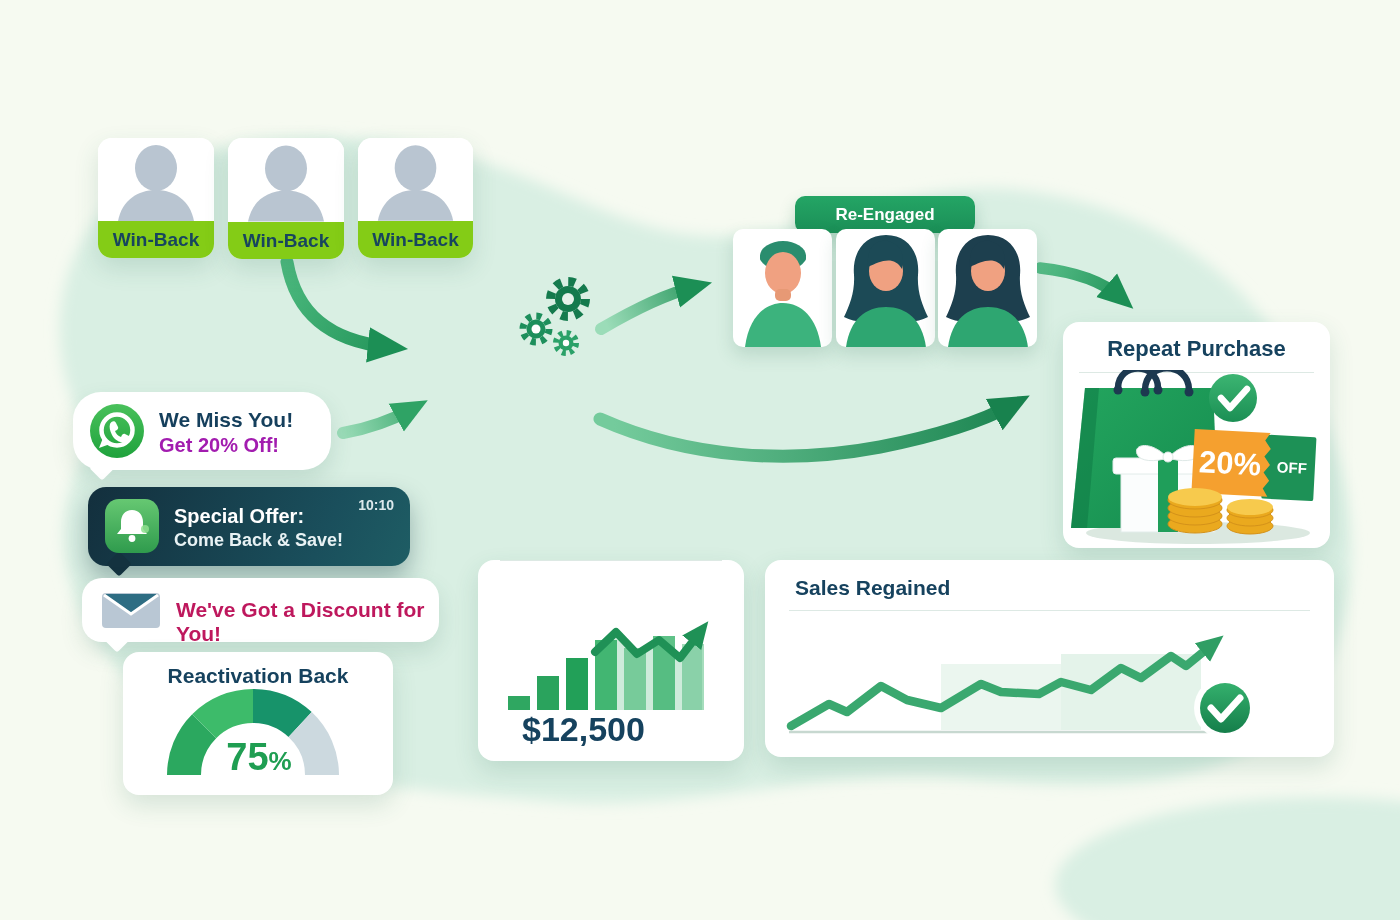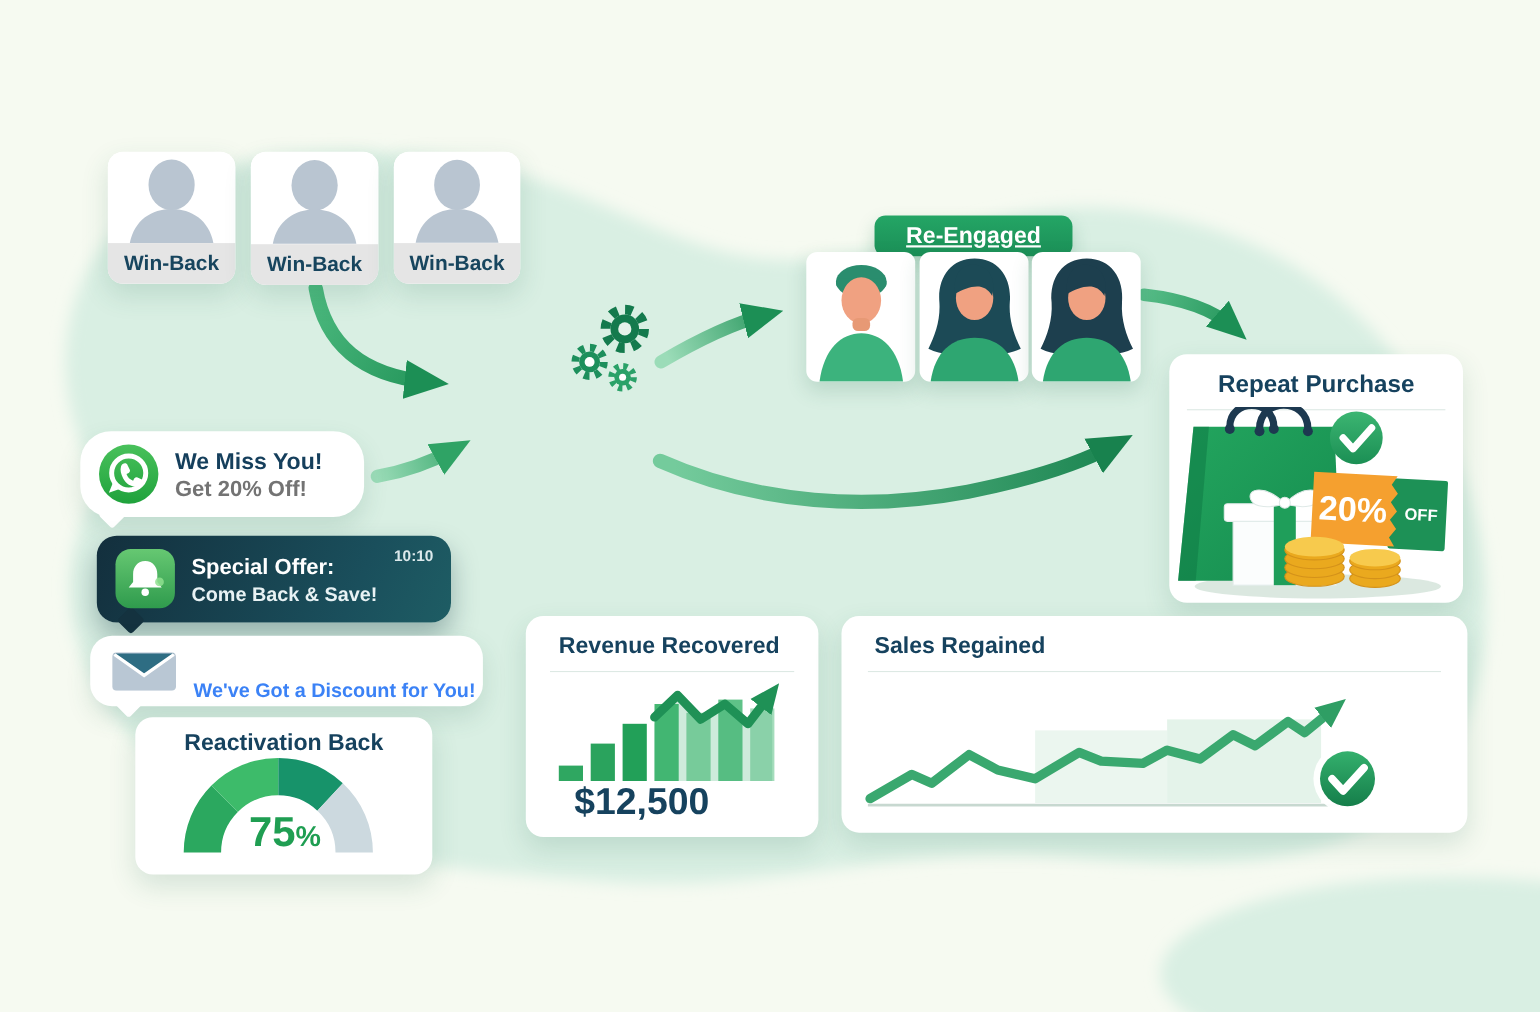--- a/index.html
+++ b/index.html
@@ -3,52 +3,52 @@
 <meta charset="utf-8">
 <style>
   html,body{margin:0;padding:0;background:#e9eee8;}
   .canvas{position:relative;width:1400px;height:920px;background:#f6faf1;overflow:hidden;
           font-family:"Liberation Sans",sans-serif;}
   .abs{position:absolute;}
   .card{position:absolute;background:#ffffff;border-radius:14px;
         box-shadow:0 10px 24px rgba(46,110,85,.16);}
   .wb-card{overflow:hidden;display:flex;flex-direction:column;}
   .wb-avatar{flex:1;display:flex;align-items:flex-end;justify-content:center;background:#fff;}
-  .wb-band{height:37px;background:#e5e5e5;display:flex;align-items:center;justify-content:center;}
+  .wb-band{height:37px;background:#84cc16;display:flex;align-items:center;justify-content:center;}
   .wb-band span{font-size:19px;font-weight:bold;color:#17455e;}
   .bubble{position:absolute;background:#fff;border-radius:28px;
           box-shadow:0 10px 22px rgba(46,110,85,.15);display:flex;align-items:center;}
   .tail{position:absolute;width:18px;height:18px;background:#fff;transform:rotate(45deg);
         border-radius:3px;bottom:-7px;left:20px;}
   .wa-line1{font-size:21px;font-weight:bold;color:#153f5c;line-height:1.25;}
-  .wa-line2{font-size:20px;font-weight:bold;color:#737373;line-height:1.25;}
+  .wa-line2{font-size:20px;font-weight:bold;color:#a21caf;line-height:1.25;}
   .push-bubble{position:absolute;border-radius:18px;
                background:linear-gradient(115deg,#132f3d 0%,#1a4f5c 72%,#1e5d64 100%);
                box-shadow:0 12px 24px rgba(20,60,70,.35);}
   .push-tail{position:absolute;width:18px;height:18px;background:#14323f;transform:rotate(45deg);
              border-radius:3px;bottom:-7px;left:22px;}
   .push-title{font-size:20px;font-weight:bold;color:#ffffff;line-height:1.3;}
   .push-body{font-size:18px;font-weight:bold;color:#e8f2f4;line-height:1.3;}
   .push-time{position:absolute;top:10px;right:16px;font-size:14px;font-weight:bold;color:#dce9ec;}
-  .email-text{font-size:18px;font-weight:bold;color:#3b82f6;margin-top:20px;}
+  .email-text{font-size:21px;font-weight:bold;color:#be185d;}
   .card-title{font-size:21px;font-weight:bold;color:#16425e;text-align:center;}
   .divider{border-top:1px solid #dde9e4;}
   .gauge-value{position:absolute;left:2px;right:0;top:86px;text-align:center;
                font-weight:bold;color:#1f9e52;font-size:38px;line-height:1;}
   .gauge-value .unit{font-size:26px;}
   .trigger-circle{position:absolute;border-radius:50%;overflow:hidden;
                   background:radial-gradient(circle at 50% 32%,#ffffff 60%,#f1f9f4 100%);
                   box-shadow:0 14px 30px rgba(40,120,90,.20);}
   .trigger-band{position:absolute;left:0;right:0;top:99px;height:44px;
                 background:linear-gradient(180deg,#25a765,#178551);
                 display:flex;align-items:center;justify-content:center;}
   .trigger-band span{color:#fff;font-size:25px;font-weight:bold;letter-spacing:.3px;}
   .badge{position:absolute;border-radius:10px;background:linear-gradient(180deg,#24a565,#1b8f57);
          box-shadow:0 8px 16px rgba(30,120,80,.25);display:flex;align-items:center;justify-content:center;}
-  .badge span{color:#fff;font-size:21px;font-weight:bold;text-decoration:underline;}
+  .badge span{color:#fff;font-size:17px;font-weight:bold;}
   .avatar-card{position:absolute;background:#fff;border-radius:10px;overflow:hidden;
                box-shadow:0 8px 18px rgba(46,110,85,.18);}
   .metric-title-left{font-size:21px;font-weight:bold;color:#16425e;padding:16px 0 10px 30px;}
   .amount{position:absolute;left:44px;bottom:12px;font-size:34px;font-weight:bold;color:#16425e;}
   .rp-title{padding-top:14px;font-size:22px;}
 </style>
 </head>
 <body>
 
 <div class="canvas">
@@ -313,21 +313,20 @@
         <ellipse cx="187" cy="137" rx="23" ry="8" fill="#f7ca4d"></ellipse>
       </g>
       <g>
         <circle cx="170" cy="28" r="24" fill="url(#gc)"></circle>
         <path d="M158,28 l9,10 l17,-19" fill="none" stroke="#ffffff" stroke-width="6.5" stroke-linecap="round" stroke-linejoin="round"></path>
       </g>
     </svg>
   </div>
 
   <div class="card" style="left:478px;top:560px;width:266px;height:201px;border-radius:16px;">
-    <div class="metric-title-left">Revenue Recovered</div>
     <div class="divider" style="margin:0 22px;"></div>
     <svg class="abs" style="left:26px;top:58px;" width="220" height="96" viewBox="0 0 220 96">
       <defs>
         <marker id="mh4" viewBox="0 0 10 10" refX="5" refY="5" markerWidth="3.4" markerHeight="3.4" orient="auto">
           <path d="M0,0.6 L10,5 L0,9.4 Z" fill="#1f9156"></path>
         </marker>
       </defs>
       <rect x="4" y="78" width="22" height="14" fill="#2fa761"></rect>
       <rect x="33" y="58" width="22" height="34" fill="#2aa35d"></rect>
       <rect x="62" y="40" width="22" height="52" fill="#22a058"></rect>

